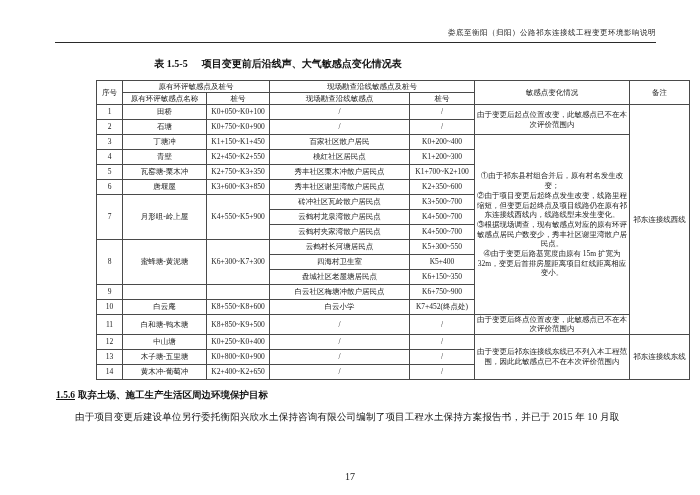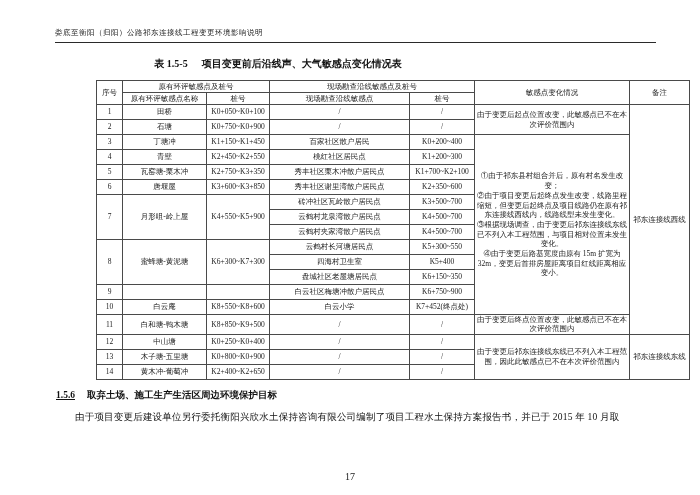--- a/index.html
+++ b/index.html
@@ -3,21 +3,21 @@
 <meta charset="utf-8">
 <style>
   html,body{margin:0;padding:0;}
   body{
     width:700px;height:495px;background:#ffffff;position:relative;
     font-family:"Liberation Serif", serif;color:#1a1a1a;
     -webkit-font-smoothing:antialiased;
   }
   .doc-header{
     position:absolute;top:28px;left:55px;right:44px;
-    text-align:left;font-size:7.5px;letter-spacing:.5px;color:#222;
+    text-align:right;font-size:7.5px;letter-spacing:.5px;color:#222;
     padding-bottom:4px;border-bottom:1.2px solid #2a2a2a;
   }
   .table-title{
     position:absolute;top:57px;left:0;width:556px;text-align:center;
     font-size:10px;font-weight:bold;color:#111;
   }
   .table-title .t-gap{display:inline-block;width:14px;}
   table.main{
     position:absolute;top:80px;left:62px;width:593px;
     border-collapse:collapse;table-layout:fixed;
@@ -28,21 +28,21 @@
     vertical-align:middle;font-weight:normal;line-height:1.25;
     overflow:hidden;
   }
   thead tr{height:12px;}
   tbody tr{height:15px;}
   td.change-b div{margin:1px 0;}
   .section-head{
     position:absolute;top:389px;left:56px;right:44px;
     font-size:9.5px;font-weight:bold;color:#111;
   }
-  .section-head .sec-no{margin-right:12px;text-decoration:underline;}
+  .section-head .sec-no{margin-right:3px;text-decoration:underline;}
   .body-par{
     position:absolute;top:411px;left:56px;right:60px;
     font-size:9.5px;text-indent:2em;color:#111;letter-spacing:.2px;
   }
   .page-number{
     position:absolute;top:471px;left:0;width:700px;text-align:center;
     font-size:10px;color:#222;
   }
 </style>
 </head>
@@ -96,21 +96,21 @@
     </tr>
     <tr>
       <td>3</td>
       <td>丁塘冲</td>
       <td>K1+150~K1+450</td>
       <td>百家社区散户居民</td>
       <td>K0+200~400</td>
       <td rowspan="12" class="change-b">
         <div>①由于祁东县村组合并后，原有村名发生改变；</div>
         <div>②由于项目变更后起终点发生改变，线路里程缩短，但变更后起终点及项目线路仍在原有祁东连接线西线内，线路线型未发生变化。</div>
-        <div>③根据现场调查，由于变更后祁东连接线东线已不列入本工程范围，与项目相对位置未发生变化。</div>
+        <div>③根据现场调查，现有敏感点对应的原有环评敏感点居民户数变少，秀丰社区谢里湾散户居民点。</div>
         <div>④由于变更后路基宽度由原有 15m 扩宽为 32m，变更后首排房屋距离项目红线距离相应变小。</div>
       </td>
     </tr>
     <tr>
       <td>4</td>
       <td>青壁</td>
       <td>K2+450~K2+550</td>
       <td>桃红社区居民点</td>
       <td>K1+200~300</td>
     </tr>

